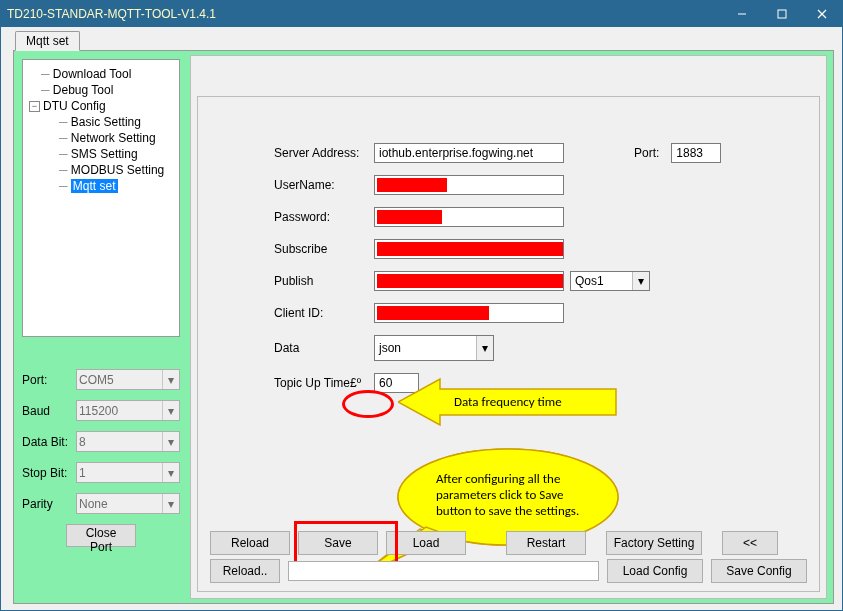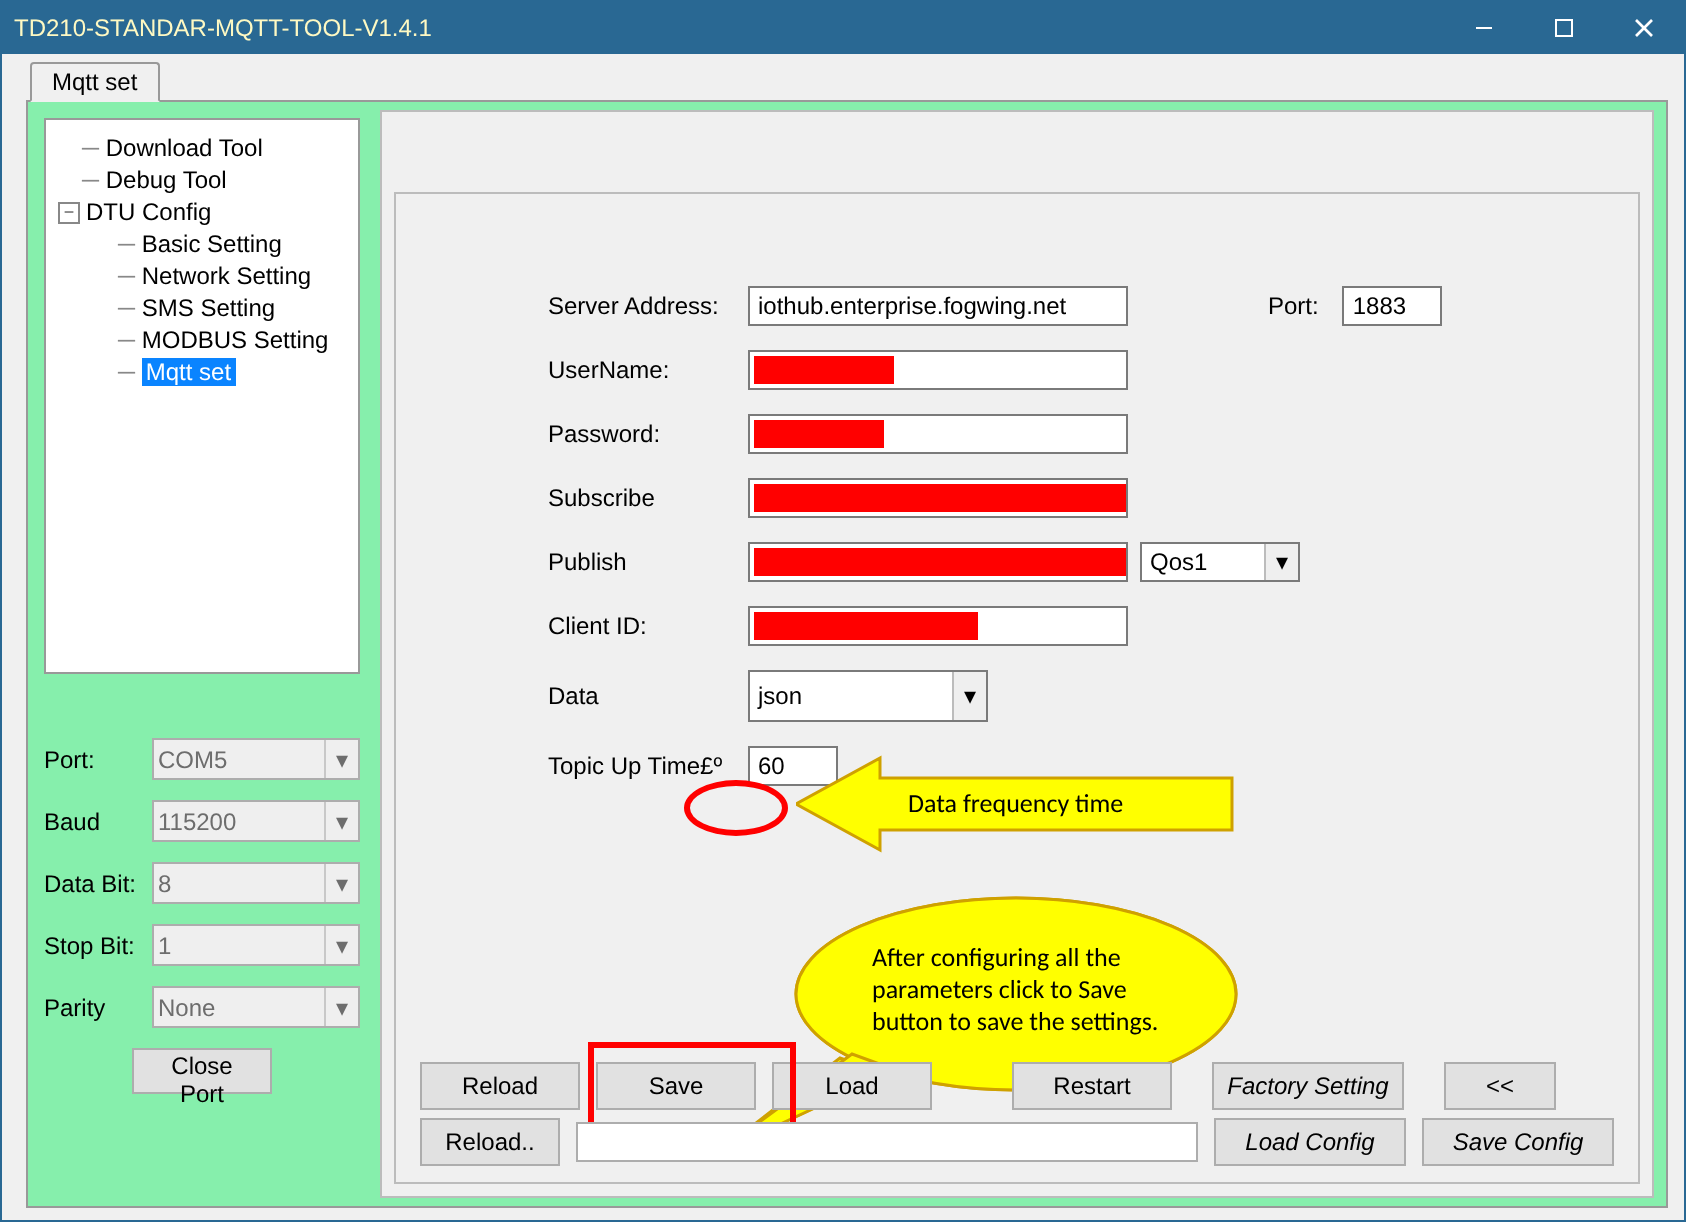--- a/index.html
+++ b/index.html
@@ -43,21 +43,21 @@
   .redact.r112::after { width:112px; }
   .portgap { width:70px; }
   .portlbl { margin-right:12px; }
   .qos { height:20px; width:80px; border:1px solid #7a7a7a; background:#fff; display:flex; align-items:flex-end; padding:2px 4px; position:relative; margin-left:6px;}
   .qos .caret { position:absolute; right:0; top:0; bottom:0; width:17px; border-left:1px solid #bcbcbc; background:#efefef; display:flex; align-items:center; justify-content:center;}
   .data-sel { height:20px; width:120px; border:1px solid #7a7a7a; background:#fff; display:flex; align-items:center; padding:12px 4px; position:relative; }
   .data-sel .caret { position:absolute; right:0; top:0; bottom:0; width:17px; border-left:1px solid #bcbcbc; background:#efefef; display:flex; align-items:center; justify-content:center;}
   .buttons-row { position:absolute; left:12px; bottom:36px; right:12px; display:flex; gap:8px; align-items:flex-start; }
   .btn { height:24px; border:1px solid #adadad; background:#e1e1e1; padding:0 16px; font-size:12px; }
   .btn.w80 { width:80px; padding:0; }
-  .btn.w90 { width:96px; padding:0;font-style:italic; }
+  .btn.w90 { width:96px; padding:0; }
   .btn.wsmall { width:56px; padding:0; }
   .save-hl { position:absolute; border:3px solid #ff0000; pointer-events:none; }
   .buttons-row2 { position:absolute; left:12px; bottom:8px; right:12px; display:flex; gap:8px; align-items:center; }
   .pathbox { flex:1; height:20px; border:1px solid #adadad; background:#fff; }
   .circled { position:absolute; width:52px; height:28px; border:3px solid #ff0000; border-radius:50%; pointer-events:none; }
   .arrow-callout { position:absolute; }
   .arrow-body { fill:#ffff00; stroke:#cfa100; stroke-width:1.5; }
   .arrow-text { font-size:13px; font-family:Calibri, sans-serif; fill:#000; }
   .oval-callout { position:absolute; }
   .oval-body { fill:#ffff00; stroke:#cfa100; stroke-width:1.5; }

